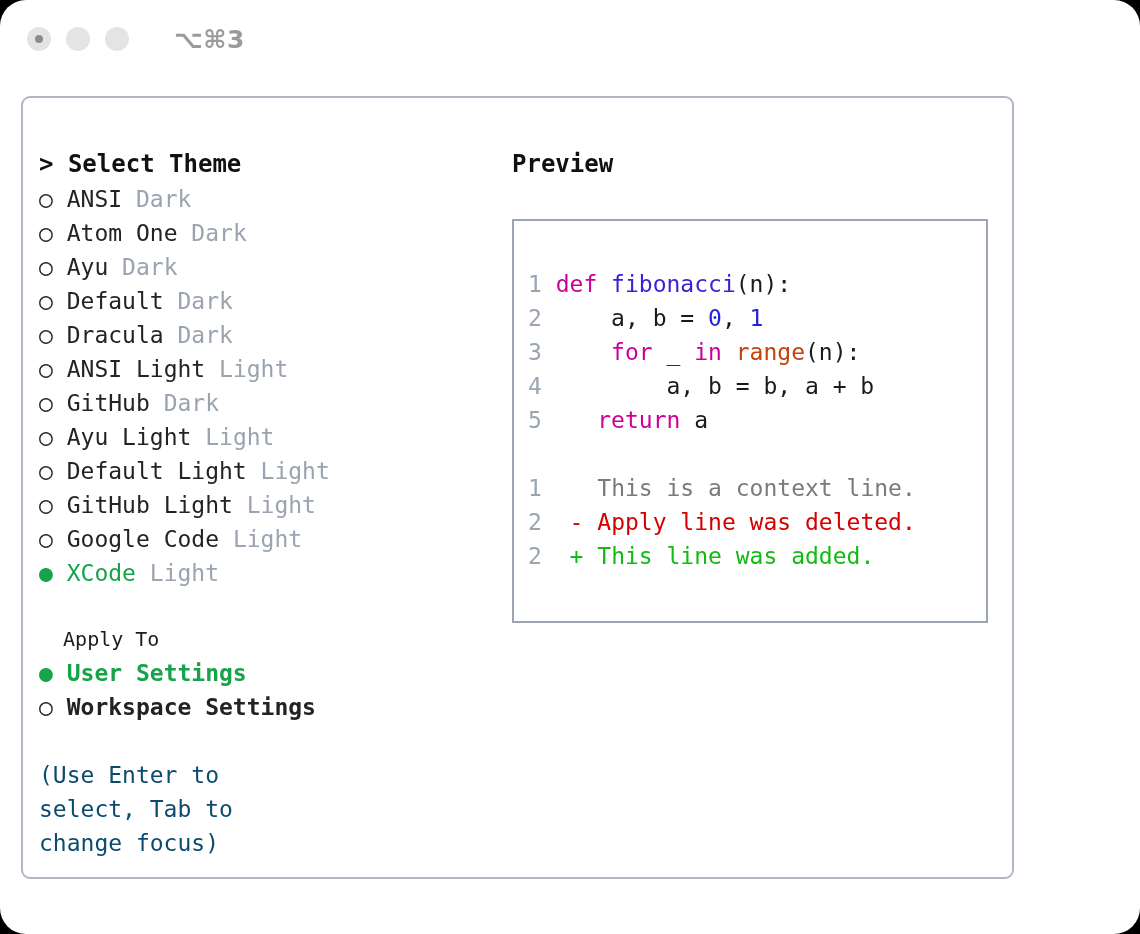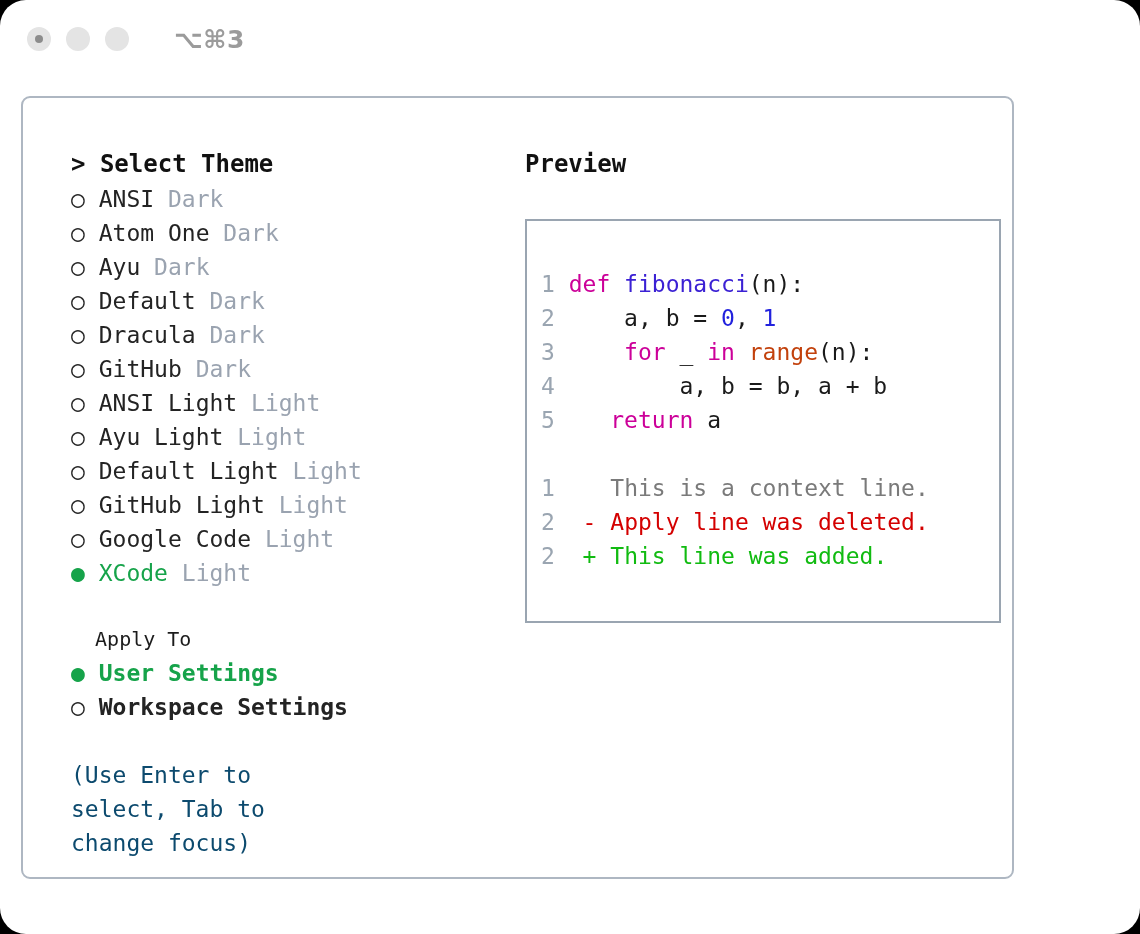--- a/index.html
+++ b/index.html
@@ -73,21 +73,20 @@
     background: #ffffff;
     box-sizing: border-box;
   }
 
   
   #left-col {
     position: absolute;
     left: 16px;
     top: 48px;
     width: 450px;
-    margin-left: 32px;
   }
   .mono-line {
     font-size: 23px;
     line-height: 34px;
     white-space: pre;
     color: #232323;
   }
   #select-theme-header {
     font-weight: bold;
     color: #111111;
@@ -119,21 +118,21 @@
     margin-top: 34px;
     font-size: 23px;
     line-height: 34px;
     color: #0c4a6e;
     width: 18ch;
   }
 
   
   #right-col {
     position: absolute;
-    left: 502px;
+    left: 489px;
     top: 48px;
     width: 490px;
   }
   #preview-title {
     font-size: 24px;
     font-weight: bold;
     color: #111111;
     line-height: 36px;
     white-space: pre;
   }
@@ -185,22 +184,22 @@
   <div id="dialog">
 
     <div id="left-col">
       <div id="select-theme-header">&gt; Select Theme</div>
       <div id="theme-list">
           <div class="mono-line theme-row"><span class="marker unsel">○</span><span> </span><span class="theme-name">ANSI</span><span> </span><span class="theme-kind">Dark</span></div>
           <div class="mono-line theme-row"><span class="marker unsel">○</span><span> </span><span class="theme-name">Atom One</span><span> </span><span class="theme-kind">Dark</span></div>
           <div class="mono-line theme-row"><span class="marker unsel">○</span><span> </span><span class="theme-name">Ayu</span><span> </span><span class="theme-kind">Dark</span></div>
           <div class="mono-line theme-row"><span class="marker unsel">○</span><span> </span><span class="theme-name">Default</span><span> </span><span class="theme-kind">Dark</span></div>
           <div class="mono-line theme-row"><span class="marker unsel">○</span><span> </span><span class="theme-name">Dracula</span><span> </span><span class="theme-kind">Dark</span></div>
+          <div class="mono-line theme-row"><span class="marker unsel">○</span><span> </span><span class="theme-name">ANSI Light</span><span> </span><span class="theme-kind">Light</span></div>
           <div class="mono-line theme-row"><span class="marker unsel">○</span><span> </span><span class="theme-name">GitHub</span><span> </span><span class="theme-kind">Dark</span></div>
-          <div class="mono-line theme-row"><span class="marker unsel">○</span><span> </span><span class="theme-name">ANSI Light</span><span> </span><span class="theme-kind">Light</span></div>
           <div class="mono-line theme-row"><span class="marker unsel">○</span><span> </span><span class="theme-name">Ayu Light</span><span> </span><span class="theme-kind">Light</span></div>
           <div class="mono-line theme-row"><span class="marker unsel">○</span><span> </span><span class="theme-name">Default Light</span><span> </span><span class="theme-kind">Light</span></div>
           <div class="mono-line theme-row"><span class="marker unsel">○</span><span> </span><span class="theme-name">GitHub Light</span><span> </span><span class="theme-kind">Light</span></div>
           <div class="mono-line theme-row"><span class="marker unsel">○</span><span> </span><span class="theme-name">Google Code</span><span> </span><span class="theme-kind">Light</span></div>
           <div class="mono-line theme-row"><span class="marker sel">●</span><span> </span><span class="theme-name sel">XCode</span><span> </span><span class="theme-kind">Light</span></div>
         </div>
 
       <div id="apply-to-block">
         <div id="apply-to-header">Apply To</div>
         <div id="apply-to-list">

